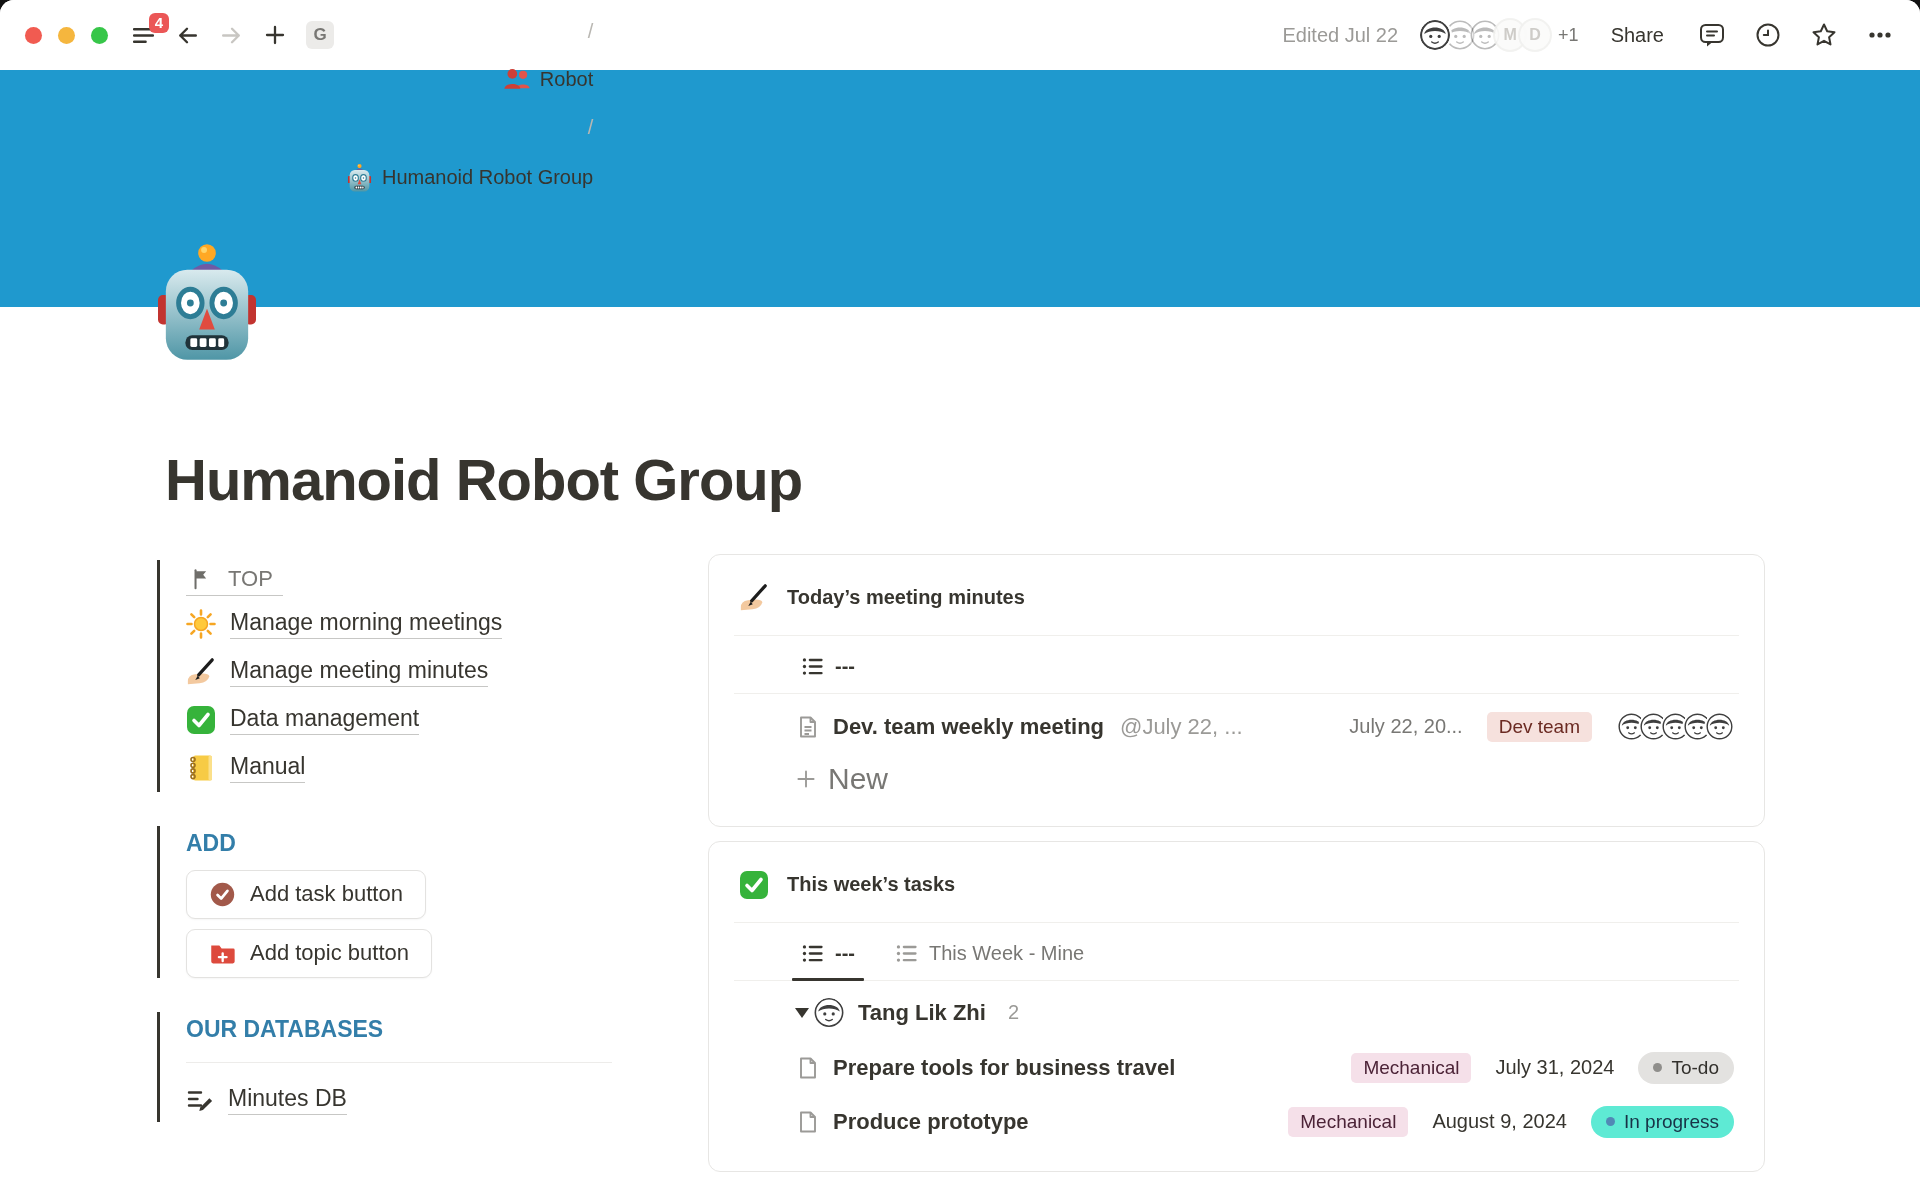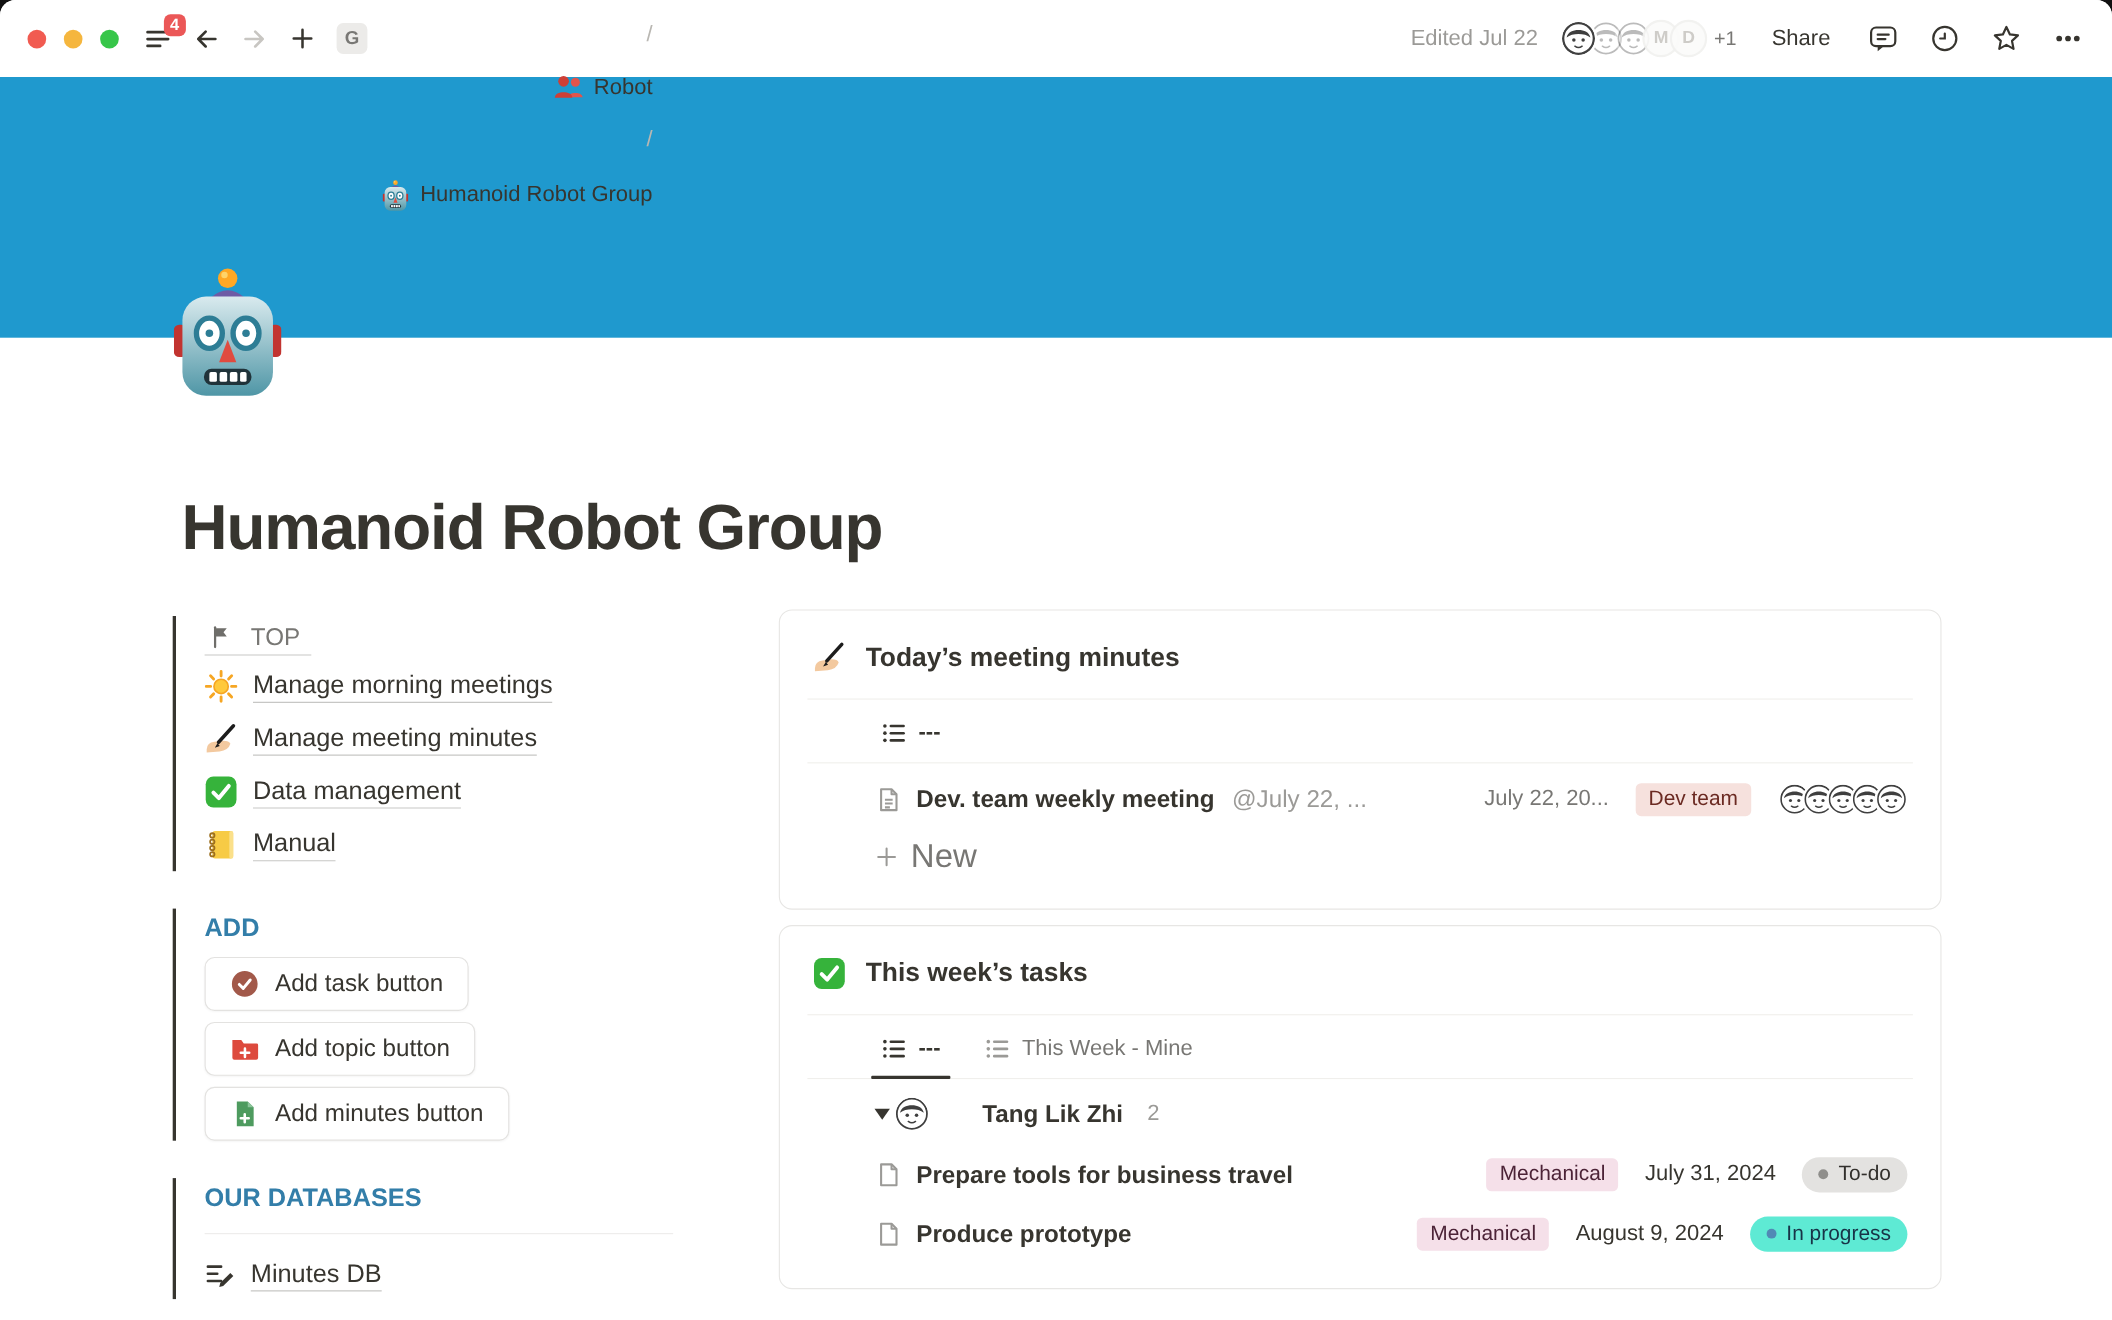--- a/index.html
+++ b/index.html
@@ -56,21 +56,21 @@
   .menu-item .lbl{font-size:23px;font-weight:500;color:#37352F;border-bottom:1px solid rgba(55,53,47,.28);padding-bottom:2px;}
   .add-btn{display:flex;align-items:center;gap:14px;height:49px;padding:0 22px;margin-top:10px;
     background:#fff;border:1px solid #E3E2E0;border-radius:9px;box-shadow:0 1px 2px rgba(15,15,15,.04);
     font-size:22px;font-weight:500;color:#37352F;cursor:pointer;font-family:inherit;width:max-content;}
   .db-divider{height:1px;background:#EDECEA;margin:16px 0 15px;width:426px;}
   .db-row{height:44px;display:flex;align-items:center;}
   .db-link .lbl{font-size:23px;font-weight:500;color:#37352F;border-bottom:1px solid rgba(55,53,47,.28);padding-bottom:2px;}
   
   .card{border:1px solid #E7E6E4;border-radius:12px;background:#fff;margin-bottom:14px;}
   .card-header{display:flex;align-items:center;gap:18px;padding:28px 30px 22px;}
-  .card-title{font-size:24px;font-weight:700;color:#37352F;}
+  .card-title{font-size:20px;font-weight:700;color:#37352F;}
   .inset-divider{height:1px;background:#F0EFEC;margin:0 25px;}
   .view-tabs{display:flex;gap:28px;margin:0 25px;padding:17px 0 0 61px;border-bottom:1px solid #F0EFEC;}
   .tab{display:flex;align-items:center;gap:9px;font-size:20px;padding-bottom:14px;position:relative;cursor:pointer;background:none;border:none;font-family:inherit;}
   .tab.dark{color:#37352F;font-weight:600;}
   .tab.gray{color:#787774;font-weight:500;}
   .tab.underlined::after{content:"";position:absolute;left:-3px;right:-3px;bottom:-1px;height:3px;background:#37352F;border-radius:1px;}
   .rows-area{padding:6px 30px 22px 86px;}
   .db-item-row{height:54px;display:flex;align-items:center;gap:12px;cursor:pointer;}
   .row-title{font-size:22px;font-weight:600;color:#37352F;white-space:nowrap;}
   .mention{font-size:22px;color:#9B9A97;margin-left:4px;white-space:nowrap;}
@@ -86,21 +86,21 @@
   .status.todo .dot{background:#8F8E8B;}
   .status.inprog{background:#5eead4;color:#183347;}
   .status.inprog .dot{background:#5189B5;}
   .row-avs{display:flex;}
   .row-avs .av{width:30px;height:30px;margin-left:-8px;border-width:1.5px;}
   .row-avs .av:first-child{margin-left:0;}
   .new-row{height:50px;display:flex;align-items:center;gap:11px;color:#787774;font-size:30px;cursor:pointer;}
   .group-row{display:flex;align-items:center;gap:12px;height:56px;padding-left:86px;margin-top:4px;}
   .tri{width:0;height:0;border-left:7.5px solid transparent;border-right:7.5px solid transparent;border-top:10px solid #37352F;cursor:pointer;}
   .group-av{width:34px;height:34px;}
-  .group-name{font-size:22px;font-weight:600;color:#37352F;margin-left:35px;}
+  .group-name{font-size:22px;font-weight:600;color:#37352F;}
   .group-count{font-size:20px;color:#9B9A97;margin-left:10px;}
   .hidden-defs{position:absolute;width:0;height:0;overflow:hidden;}
 </style>
 </head>
 <body>
 
 <svg class="hidden-defs" xmlns="http://www.w3.org/2000/svg" aria-hidden="true">
   <defs>
     <linearGradient id="robogr" x1="0" y1="0" x2="0" y2="1">
       <stop offset="0" stop-color="#D9EAEE"></stop>
@@ -346,28 +346,20 @@
               </svg>
             <span>Add task button</span>
           </button>
           <button class="add-btn">
             <svg width="27" height="27" viewBox="0 0 30 30">
                 <path d="M2.5 6 h9 l2.5 3.5 h13 a1.5 1.5 0 0 1 1.5 1.5 V24 a2 2 0 0 1 -2 2 H4.5 a2 2 0 0 1 -2 -2 z" fill="#DD4A3D"></path>
                 <path d="M11 19 h8.5 M15.2 14.8 v8.5" stroke="#fff" stroke-width="2.6" stroke-linecap="round"></path>
               </svg>
             <span>Add topic button</span>
           </button>
-          <button class="add-btn">
-            <svg width="27" height="27" viewBox="0 0 30 30">
-                <path d="M7 2.5 h11 l6 6 V27.5 H7 z" fill="#4E9B5F"></path>
-                <path d="M18 2.5 v6 h6 z" fill="#8CC49A"></path>
-                <path d="M11 19.5 h8 M15 15.5 v8" stroke="#fff" stroke-width="2.6" stroke-linecap="round"></path>
-              </svg>
-            <span>Add minutes button</span>
-          </button>
         </section>
 
         <section class="quote">
           <div class="sec-heading">OUR DATABASES</div>
           <div class="db-divider"></div>
           <div class="db-row">
             <a class="db-link">
               <svg width="28" height="28" viewBox="0 0 28 28">
                   <g stroke="#37352F" stroke-width="2.4" stroke-linecap="round" fill="none">
                     <path d="M3 6.5 h12 M3 13 h8.5 M3 19.5 h12"></path>

